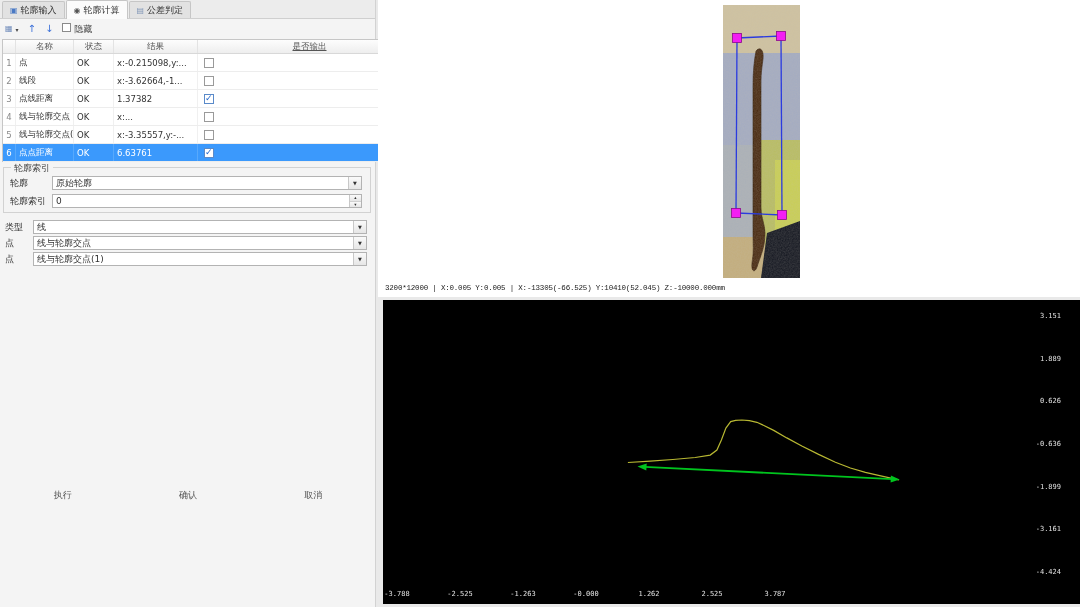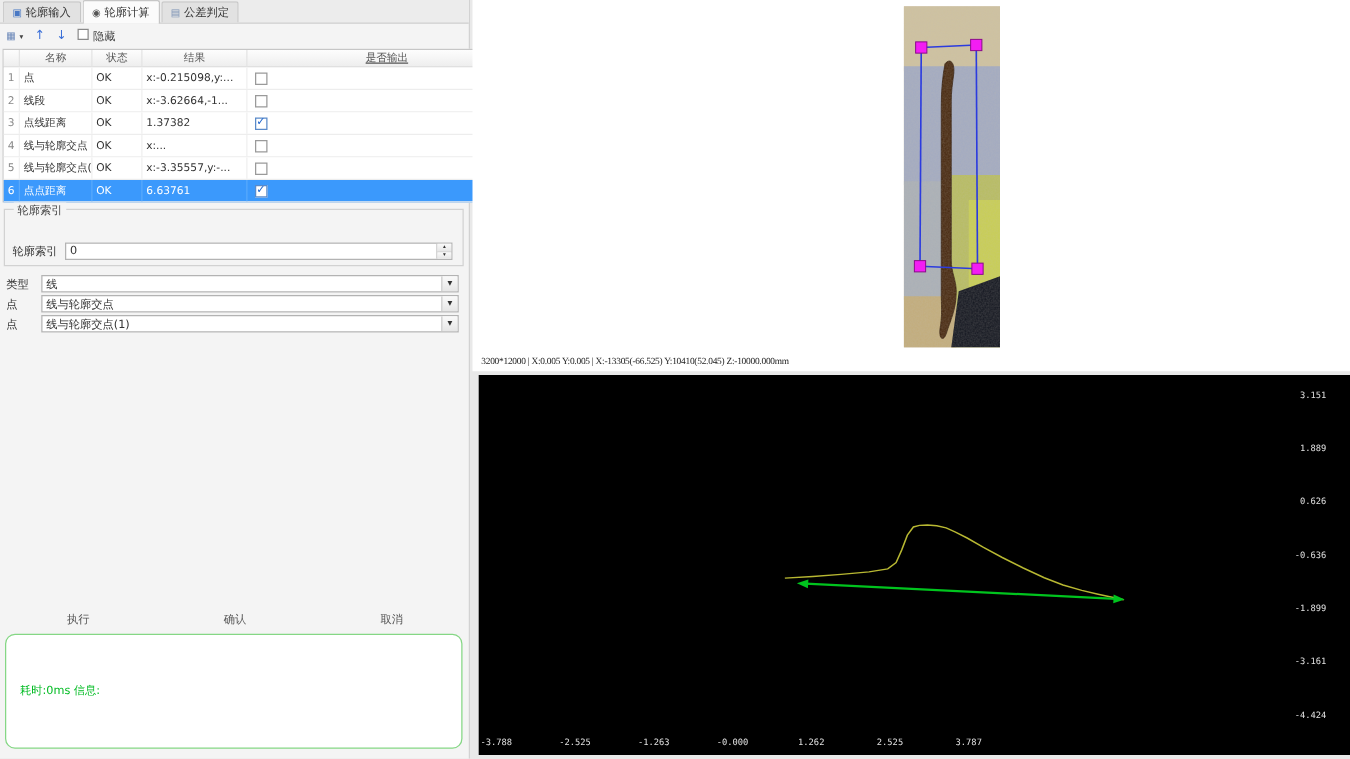--- a/index.html
+++ b/index.html
@@ -62,21 +62,21 @@
 
   #actions{position:absolute;left:0;top:489px;width:376px;display:flex;}
   .action{flex:1;text-align:center;color:#555;}
 
   #message-box{position:absolute;left:4px;top:507px;width:366px;height:92px;background:#ffffff;border:1px solid #85d785;border-radius:8px;}
   #message-text{position:absolute;left:11px;top:38px;font-size:9px;}
 
   
   #image-panel{position:absolute;left:378px;top:0;width:702px;height:297px;background:#ffffff;}
   #scan-wrap{position:absolute;left:345px;top:5px;width:77px;height:273px;}
-  #image-status{position:absolute;left:7px;top:284px;font-size:7.5px;letter-spacing:-0.2px;color:#222;font-family:Liberation Serif, serif;}
+  #image-status{position:absolute;left:7px;top:284px;font-size:7.5px;letter-spacing:-0.2px;color:#222;font-family:Liberation Mono, monospace;}
 
   
   #chart-panel{position:absolute;left:383px;top:300px;width:697px;height:304px;}
   #profile-svg{display:block;width:697px;height:304px;}
   .tick{font-family:"DejaVu Sans Mono","Liberation Mono",monospace;font-size:7px;fill:#e0e0e0;}
 </style>
 </head>
 <body>
 
 <div id="left-panel">
@@ -174,20 +174,27 @@
     </div>
     <div id="table-scrollbar">
       <div class="sarrow">▲</div>
       <div class="sthumb"></div>
       <div class="sarrow bottom">▼</div>
     </div>
   </div>
 
   <div id="contour-group">
     <span class="gtitle">轮廓索引</span>
+    <div class="frow" style="top:8px;">
+      <span class="flabel">轮廓</span>
+      <div class="combo">
+        <span>原始轮廓</span>
+        <span class="arrow">▼</span>
+      </div>
+    </div>
     <div class="frow" style="top:26px;">
       <span class="flabel">轮廓索引</span>
       <div class="spinbox">
         <span>0</span>
         <div class="spin-btns">
           <div class="sbtn">▴</div>
           <div class="sbtn">▾</div>
         </div>
       </div>
     </div>
@@ -214,23 +221,20 @@
       <span class="arrow">▼</span>
     </div>
   </div>
 
   <div id="actions">
     <span class="action">执行</span>
     <span class="action">确认</span>
     <span class="action">取消</span>
   </div>
 
-  <div id="message-box">
-    <span id="message-text" style="color: rgb(0, 187, 34);">耗时:0ms 信息:</span>
-  </div>
 </div>
 
 <div id="image-panel">
   <div id="scan-wrap">
     <svg width="77" height="273" viewBox="0 0 77 273">
       <defs>
         <filter id="grain" x="0" y="0" width="100%" height="100%">
           <feTurbulence type="fractalNoise" baseFrequency="0.75" numOctaves="2" stitchTiles="stitch" result="t"></feTurbulence>
           <feColorMatrix in="t" type="matrix" values="0 0 0 0 0.55  0 0 0 0 0.52  0 0 0 0 0.45  0 0 0 0.55 0"></feColorMatrix>
         </filter>

